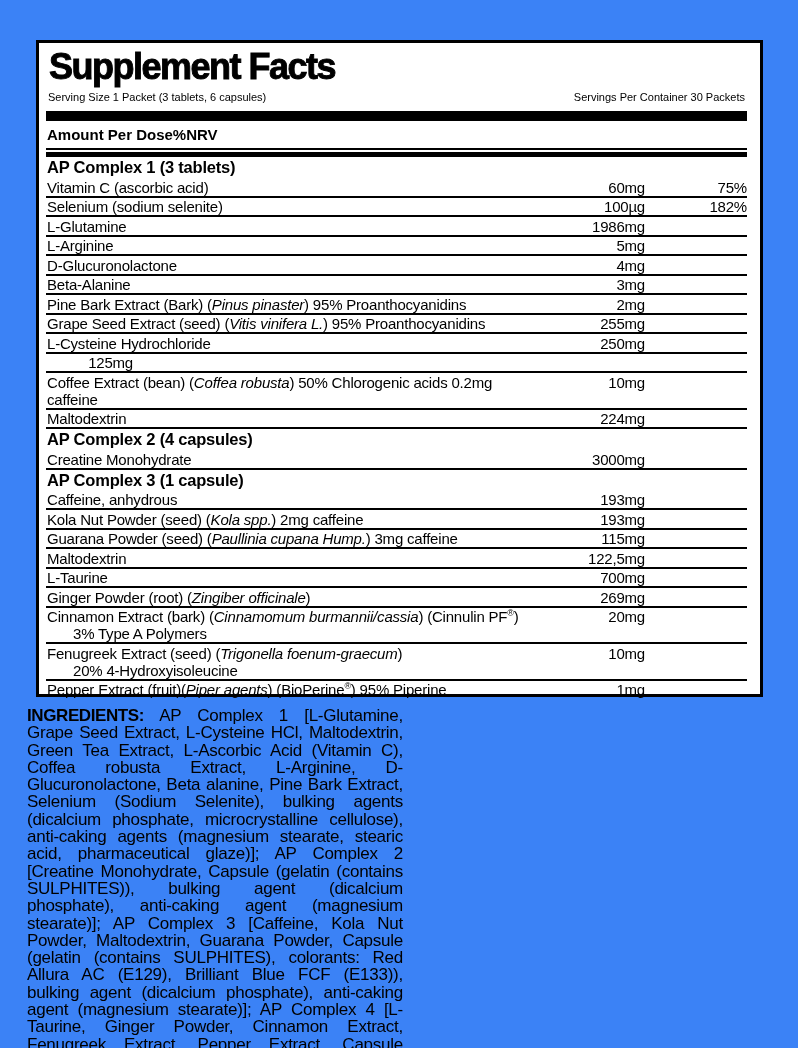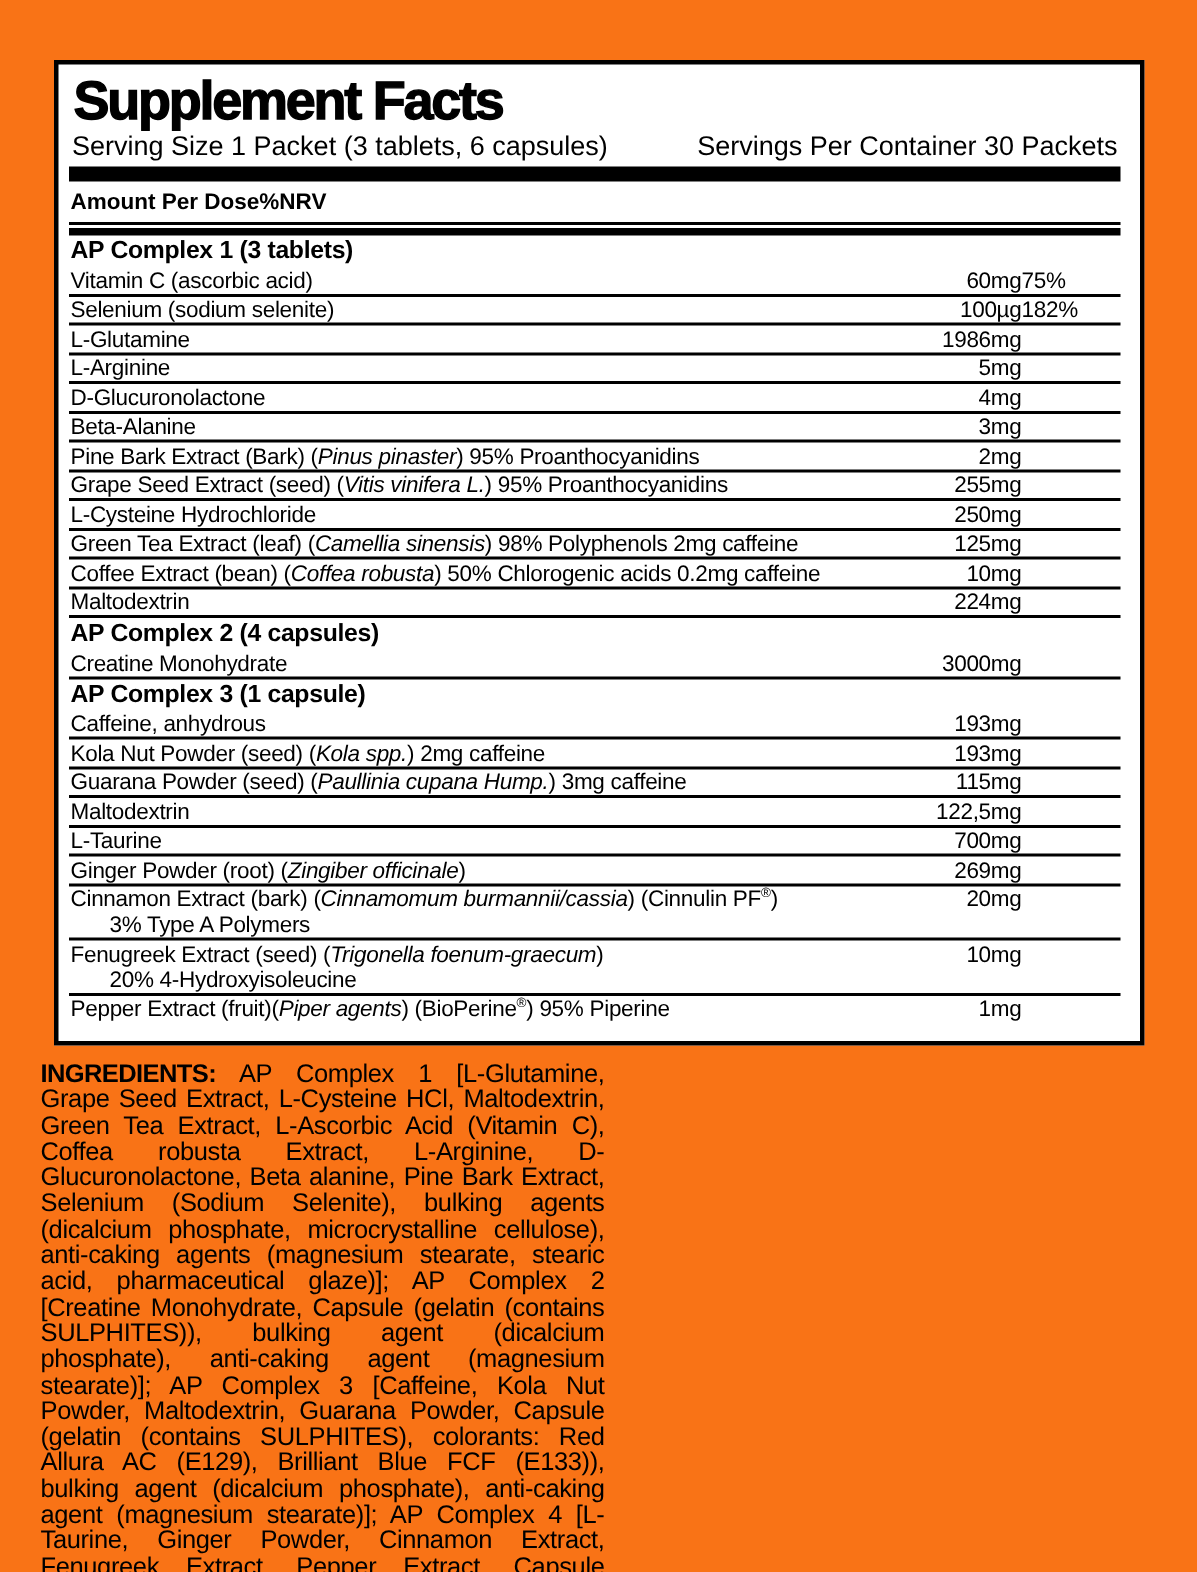--- a/index.html
+++ b/index.html
@@ -1,61 +1,62 @@
 <!DOCTYPE html>
 <html><head>
 <meta charset="utf-8">
 <style>
   * { margin:0; padding:0; box-sizing:border-box; }
   html,body { background:#ffffff; }
   body {
     width:798px; height:1048px; position:relative; overflow:hidden;
     font-family:"Liberation Sans", sans-serif; color:#000;
   }
-  .page { position:relative; width:798px; height:1048px; background:#f97316; }
+  .page { position:relative; width:798px; height:1048px; background:#3b82f6; }
 
   .panel {
     position:absolute; left:36px; top:40px; width:727px; height:657px;
     border:3px solid #000; background:#fff;
     padding:3px 13px 0 7px;
   }
   .title {
     font-size:36px; font-weight:bold; letter-spacing:-1.5px;
     -webkit-text-stroke:0.9px #000;
     margin:1px 0 0 3px; line-height:40px;
   }
   .serving-row {
     display:flex; justify-content:space-between;
-    font-size:18px; line-height:18px; margin:1px 2px 0 2px;
+    font-size:11px; line-height:18px; margin:1px 2px 0 2px;
   }
   .bar-thick { height:10px; background:#000; margin-top:5px; }
   .amount-header-row {
     display:flex; justify-content:flex-start;
     font-weight:bold; font-size:15px; line-height:16px;
     padding:6px 1px 5px 1px;
   }
   .divider-thin { border-top:2px solid #000; }
   .bar-mid { height:5px; background:#000; margin-top:2px; }
 
   .sections { margin-top:0; }
   .section-header {
     font-weight:bold; font-size:16.5px; line-height:19px; padding:1px 0 1px 1px;
     letter-spacing:-0.2px;
   }
   .row {
     display:flex; align-items:flex-start;
     border-bottom:2px solid #000;
     font-size:15px; line-height:17px; padding:0.5px 0 0 1px;
     letter-spacing:-0.2px;
+    gap:36px;
   }
   .row:last-child { border-bottom:none; }
   .row .name { flex:1; min-width:0; }
   .row .line2 { padding-left:26px; }
   .row .amount { width:86px; text-align:right; white-space:nowrap; }
-  .row .nrv { width:66px; white-space:nowrap; }
+  .row .nrv { width:66px; text-align:right; white-space:nowrap; }
   .it { font-style:italic;text-align:right; }
   .sup { font-size:9px; vertical-align:super; line-height:0; }
 
   .ingredients {
     position:absolute; left:27px; top:707px; width:376px;
     font-size:17px; line-height:17.3px; letter-spacing:-0.25px;
     text-align:justify;
   }
   .ing-label { font-weight:bold; letter-spacing:-0.4px; }
 </style>
@@ -141,23 +142,20 @@
           <div class="nrv"></div>
         </div>
         <div class="row">
           <div class="name">
             <div><span>L-Cysteine Hydrochloride</span></div>
           </div>
           <div class="amount">250mg</div>
           <div class="nrv"></div>
         </div>
         <div class="row">
-          <div class="name">
-            <div><span>Green Tea Extract (leaf) (</span><span class="it">Camellia sinensis</span><span>) 98% Polyphenols 2mg caffeine</span></div>
-          </div>
           <div class="amount">125mg</div>
           <div class="nrv"></div>
         </div>
         <div class="row">
           <div class="name">
             <div><span>Coffee Extract (bean) (</span><span class="it">Coffea robusta</span><span>) 50% Chlorogenic acids 0.2mg caffeine</span></div>
           </div>
           <div class="amount">10mg</div>
           <div class="nrv"></div>
         </div>

